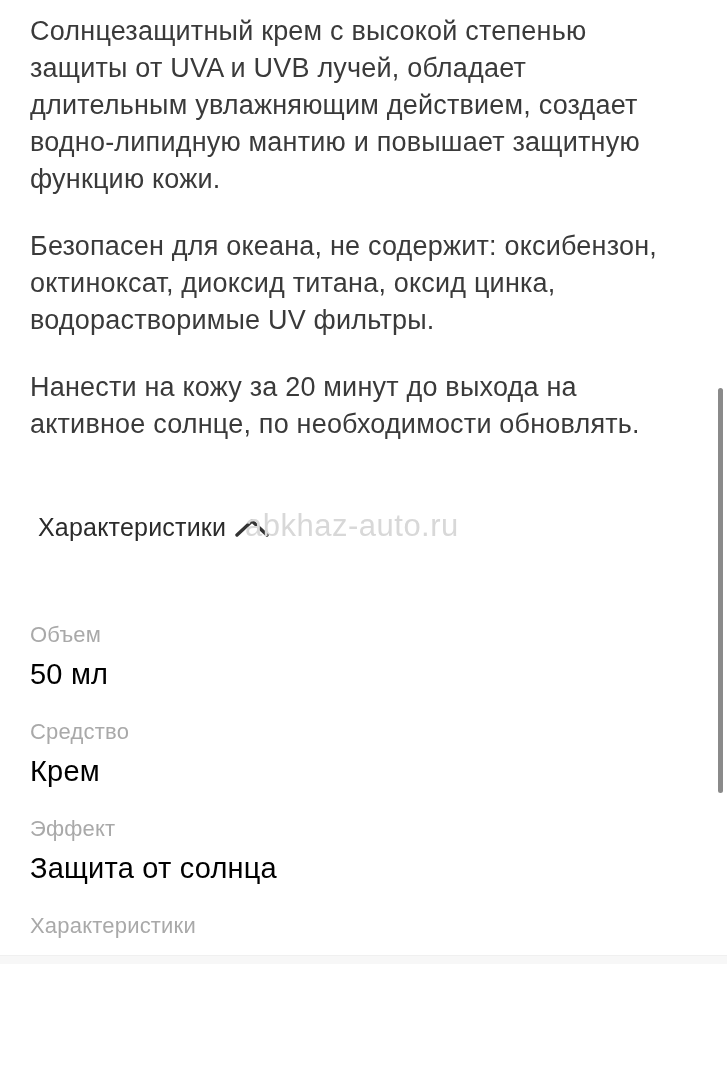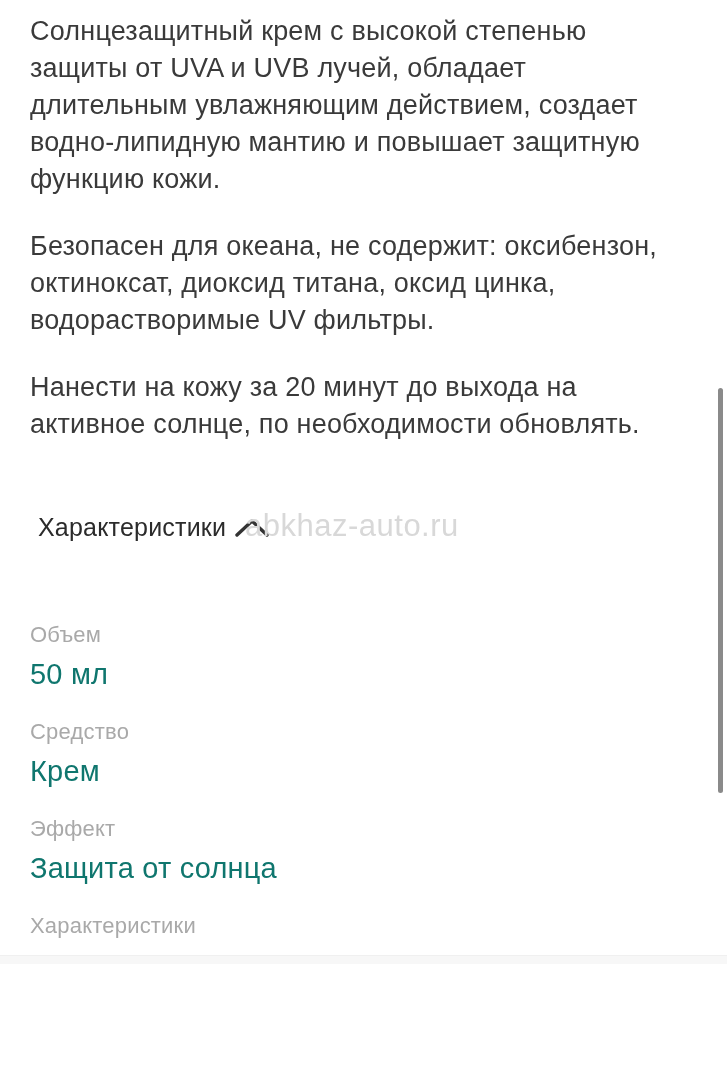--- a/index.html
+++ b/index.html
@@ -76,21 +76,21 @@
   .char-label {
     font-size: 22px;
     line-height: 26px;
     color: #a9a9a9;
     margin-bottom: 9px;
     letter-spacing: 0.2px;
   }
   .char-value {
     font-size: 29px;
     line-height: 34px;
-    color: #0f766e;
+    color: #000000;
     letter-spacing: 0.2px;
   }
   
   .scrollbar {
     position: absolute;
     right: 4px;
     top: 388px;
     width: 5px;
     height: 405px;
     border-radius: 3px;

